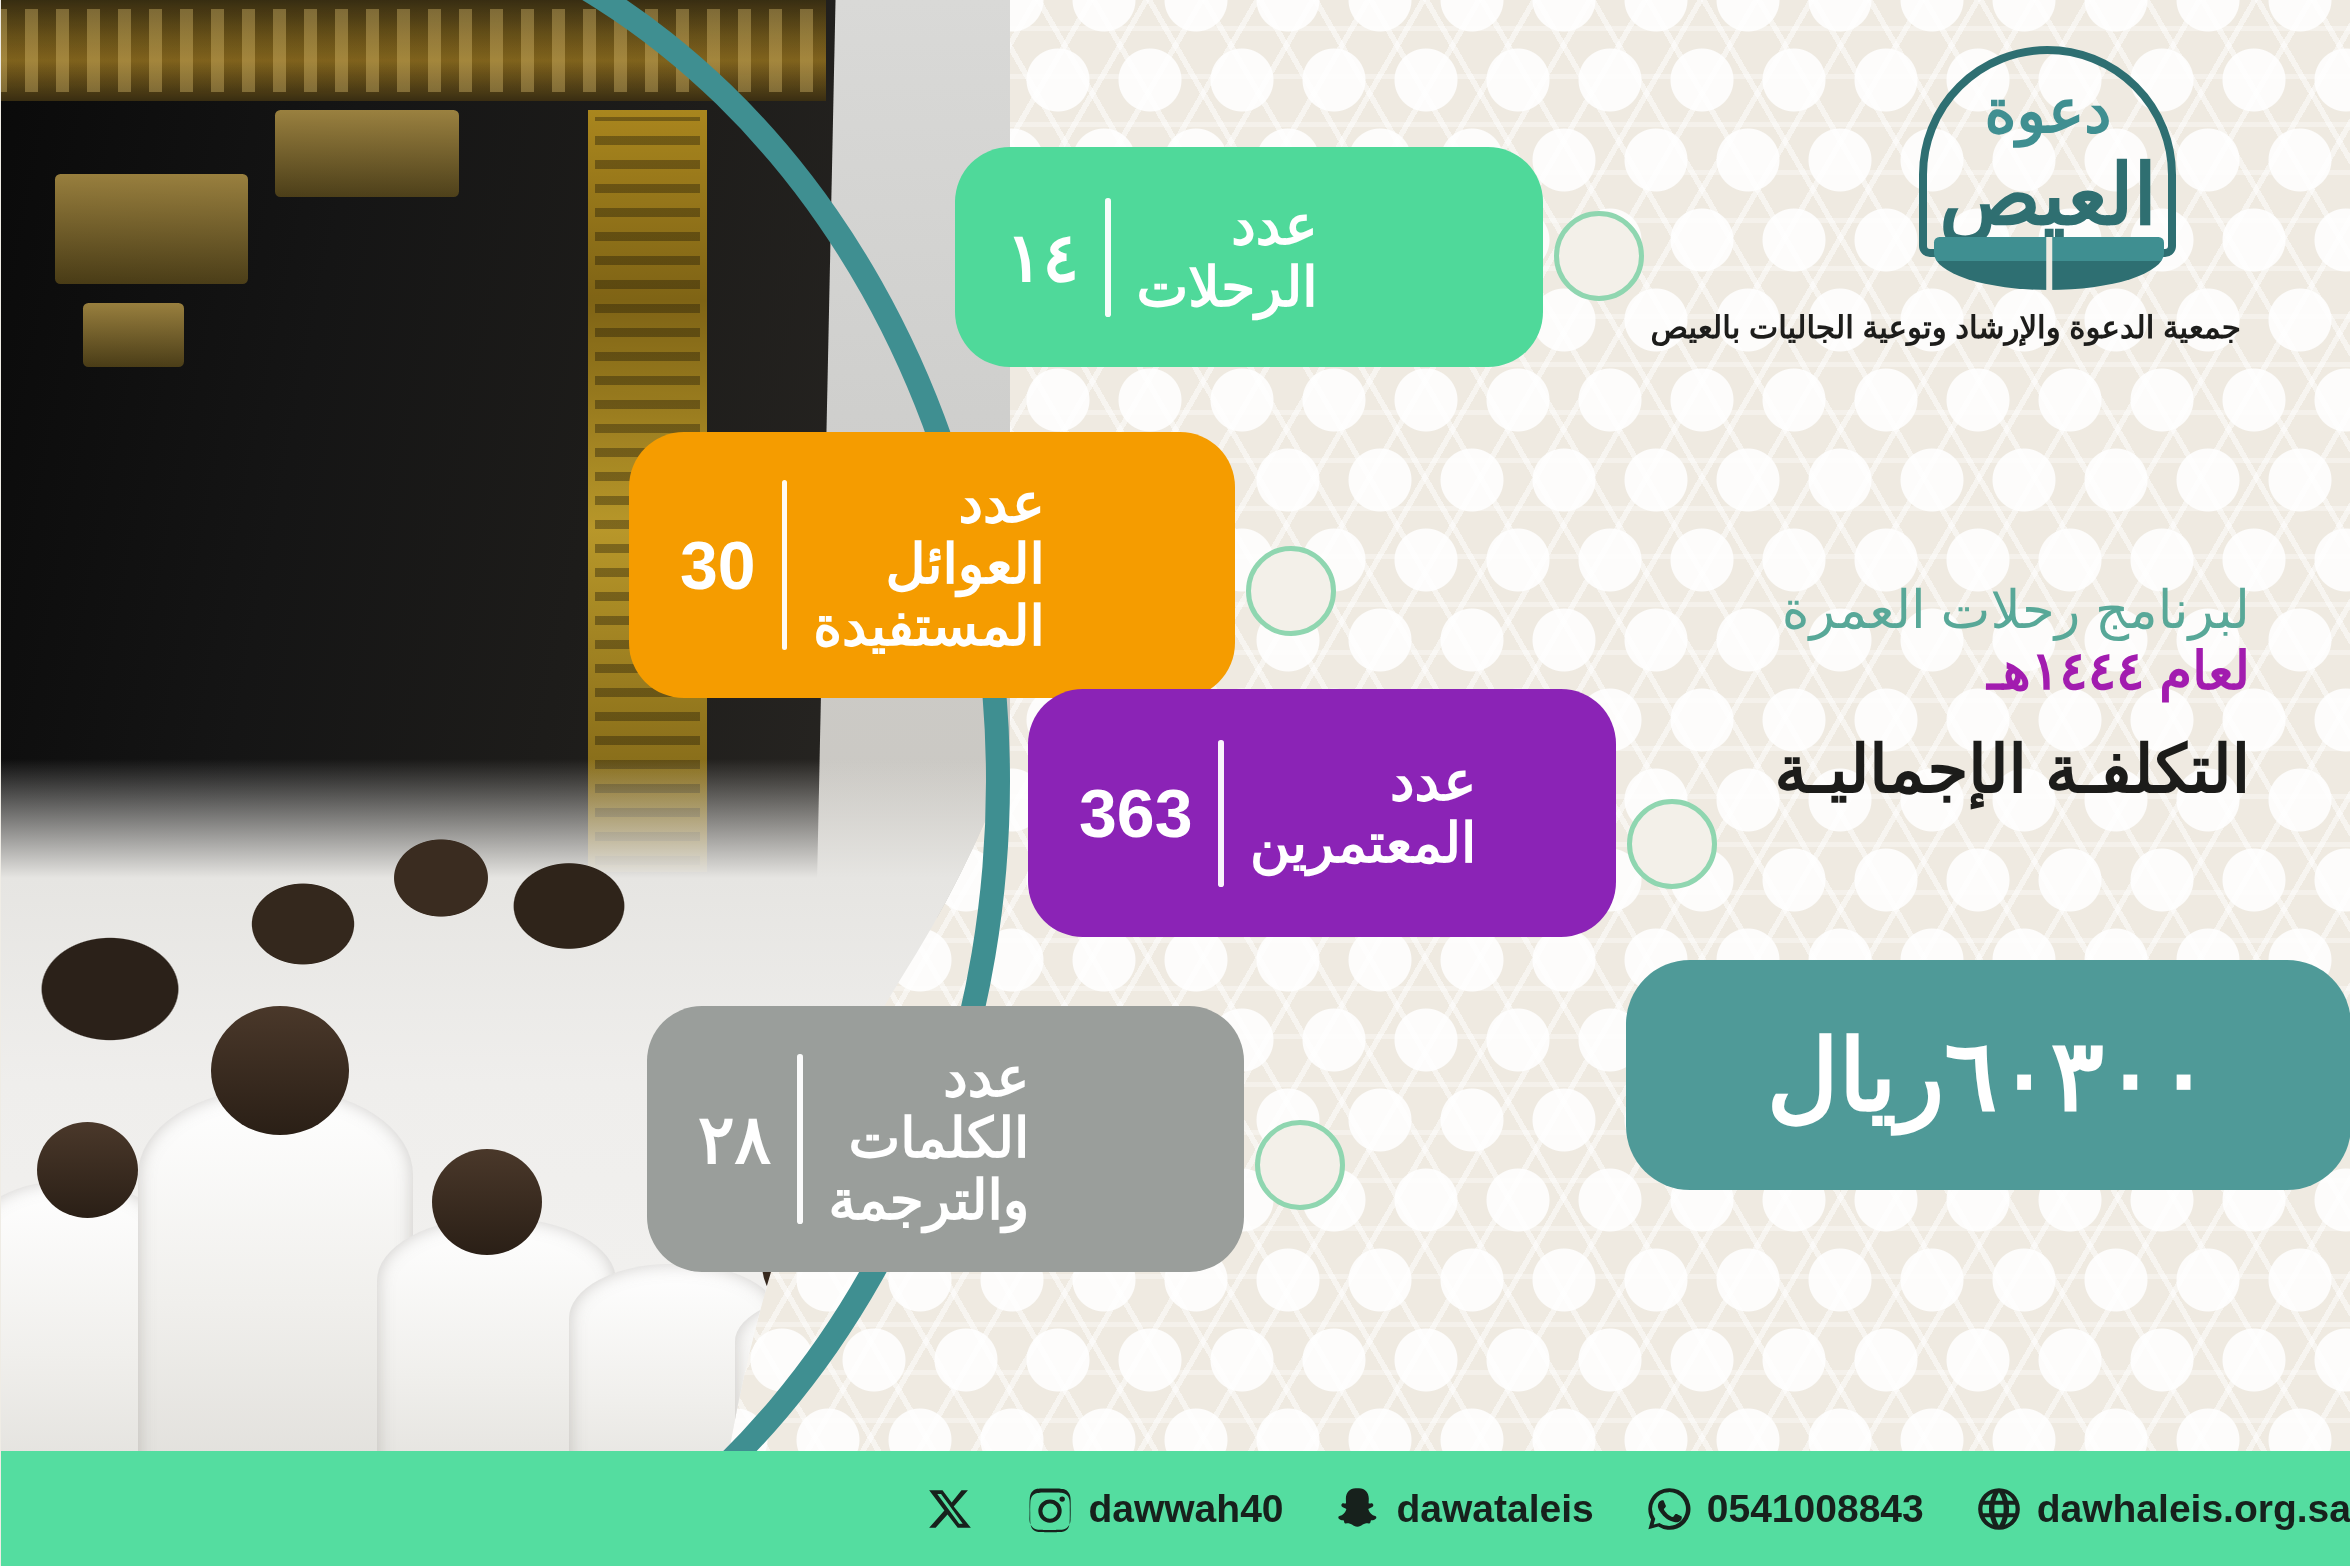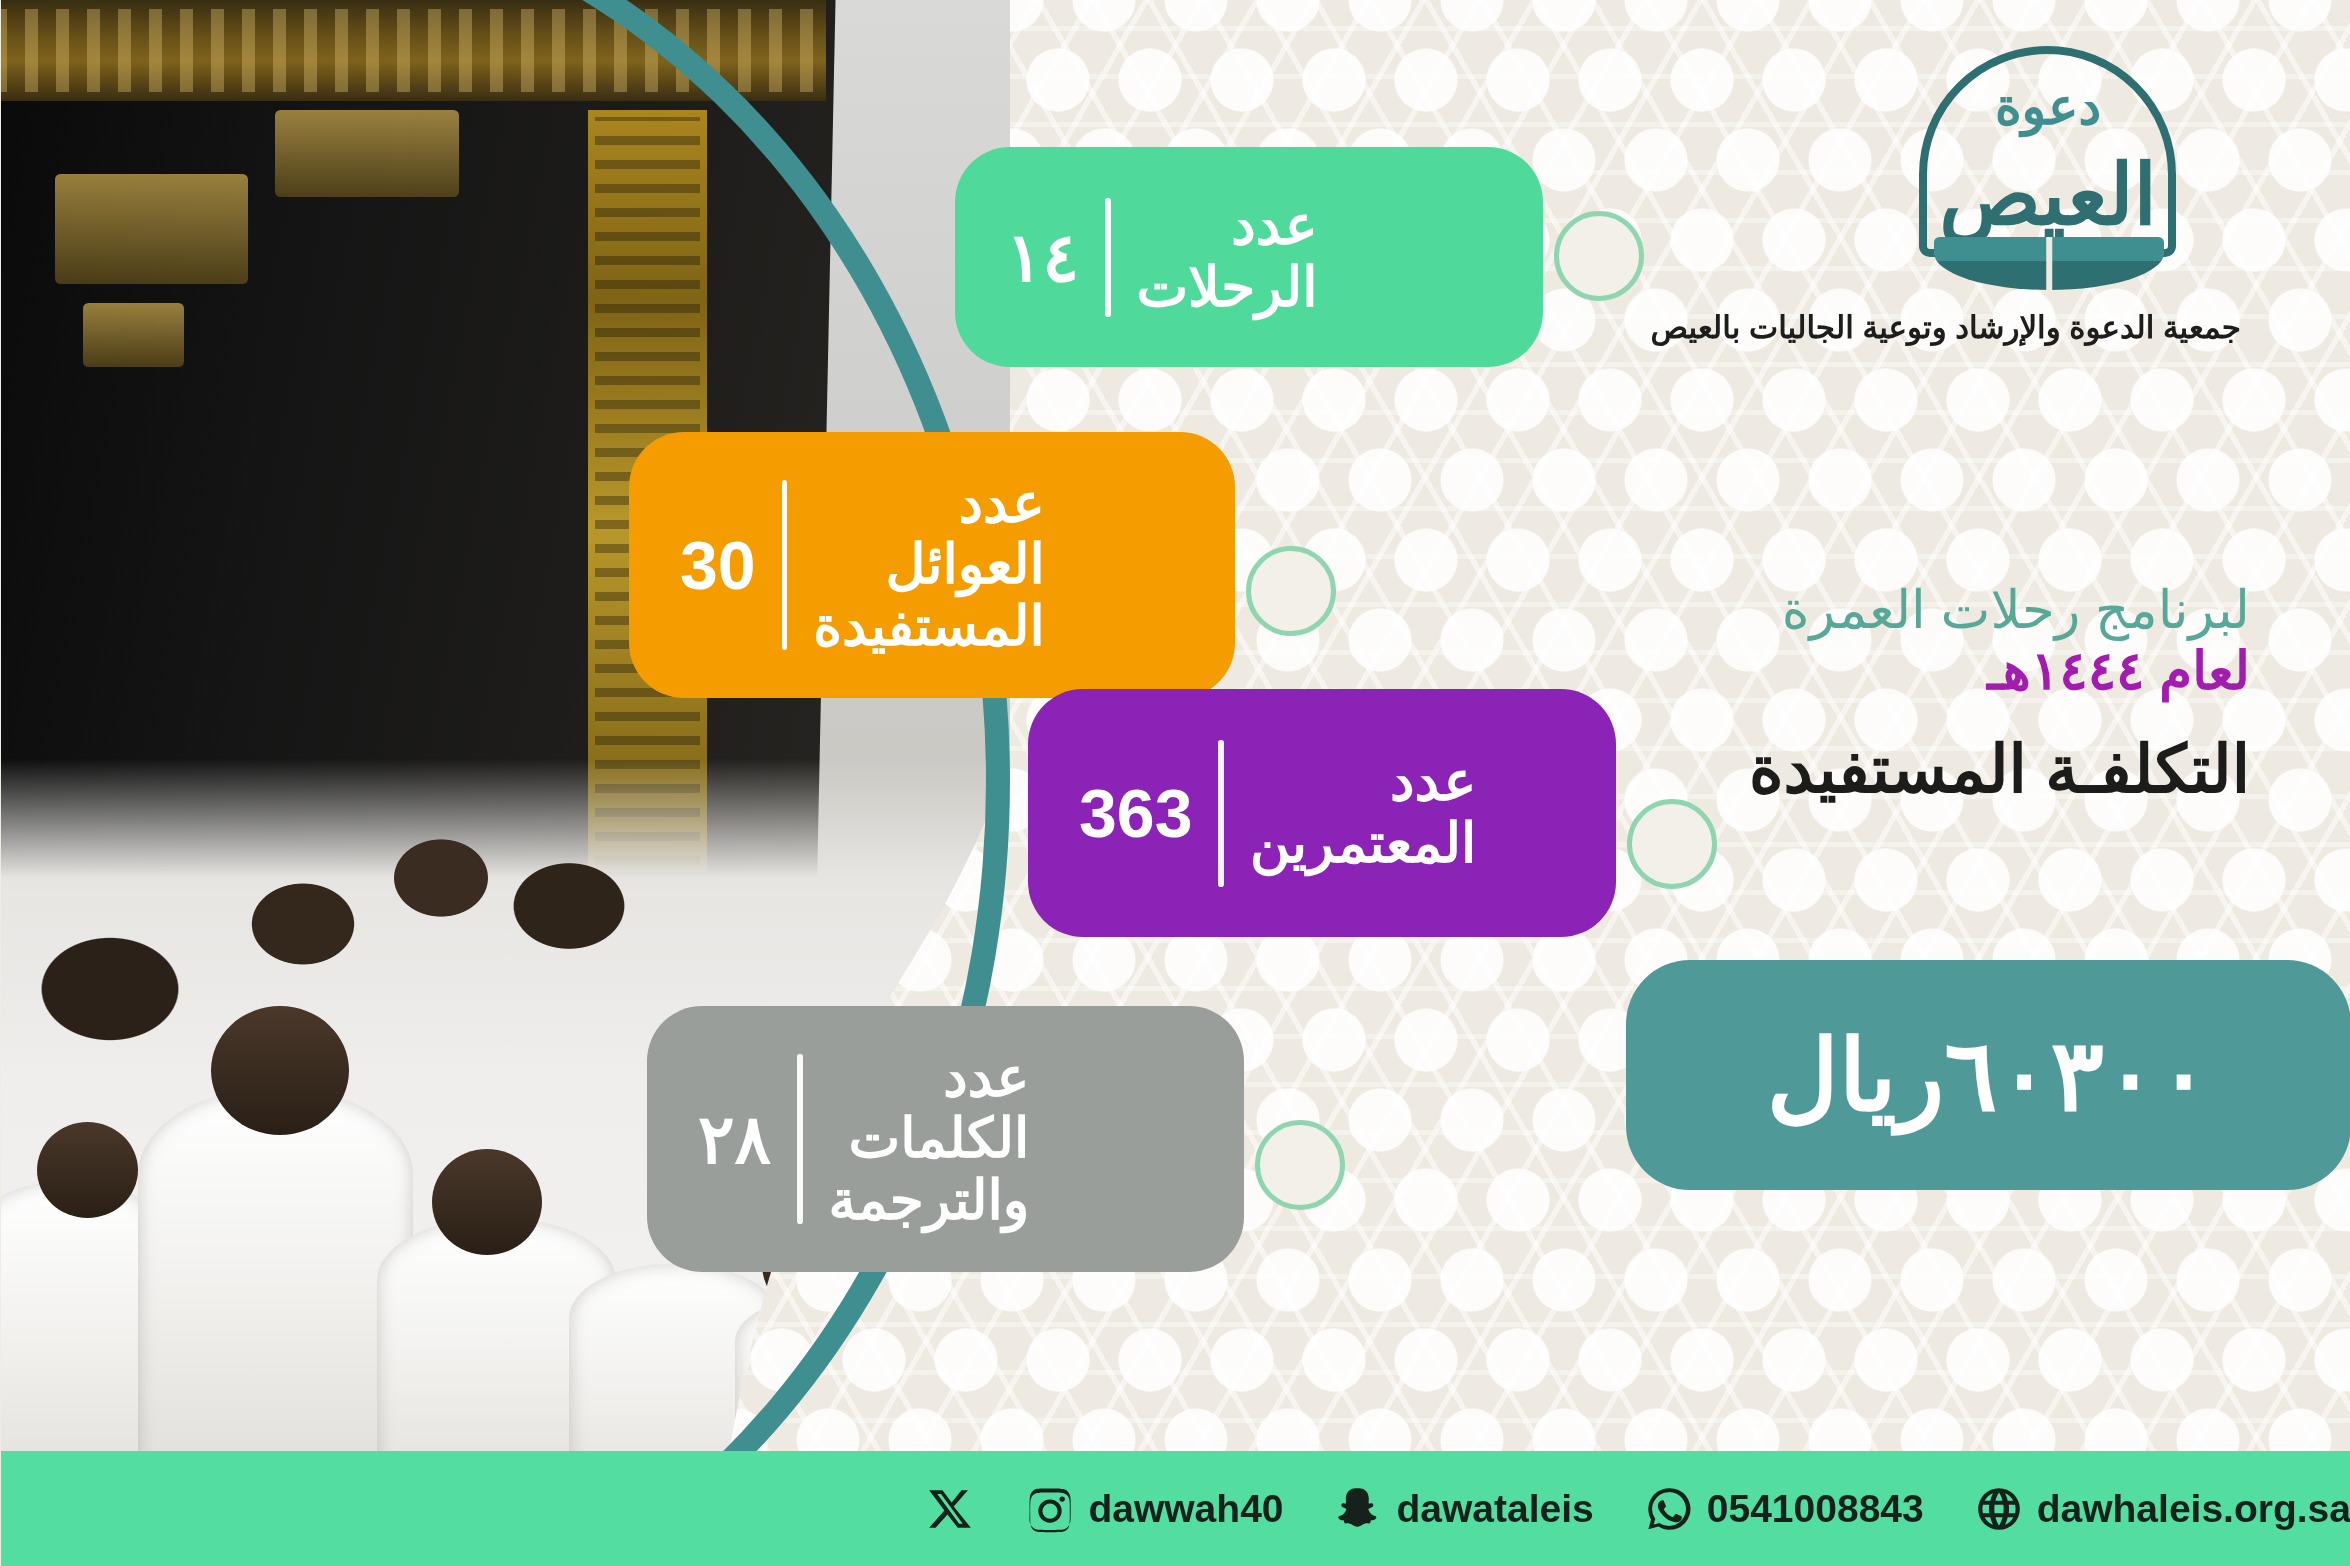--- a/index.html
+++ b/index.html
@@ -129,21 +129,21 @@
     width: 386px; text-align: center;
   }
   .logo-mark { position: relative; width: 386px; height: 266px; }
   .logo-dome {
     position: absolute; left: 64px; top: 9.2px; width: 257px; height: 211px;
     border: 8.3px solid #2e6f72;
     border-radius: 129px 129px 11px 11px;
   }
   .logo-script {
     position: absolute; left: 0; top: 44px; width: 386px;
-    font-size: 51px; font-weight: bold; color: #3f8f91;
+    font-size: 61px; font-weight: bold; color: #3f8f91;
     letter-spacing: -1.8px;
     line-height: 1;
   }
   .logo-script2 {
     position: absolute; left: 0; top: 116px; width: 386px;
     font-size: 84px; font-weight: bold; color: #2f6f71;
     line-height: 1;
   }
   .logo-book {
     position: absolute; left: 79px; top: 200px; width: 230px; height: 53px;
@@ -295,21 +295,21 @@
       <div class="logo-script">دعوة</div>
       <div class="logo-script2">العيص</div>
       <div class="logo-book"></div>
     </div>
     <div class="logo-caption">جمعية الدعوة والإرشاد وتوعية الجاليات بالعيص</div>
   </div>
 
   <div class="right-text">
     <div class="head-sub1">لبرنامج رحلات العمرة</div>
     <div class="head-sub2">لعام ١٤٤٤هـ</div>
-    <div class="head-cost">التكلفـة المستفيدة</div>
+    <div class="head-cost">التكلفـة الإجماليـة</div>
   </div>
   <div class="cost-pill">
     <span>٦٠٣٠٠ريال</span>
   </div>
 
   <div class="card card-trips">
     <div class="label">عدد
 الرحلات</div>
     <div class="divider"></div>
     <div class="value">١٤</div>

